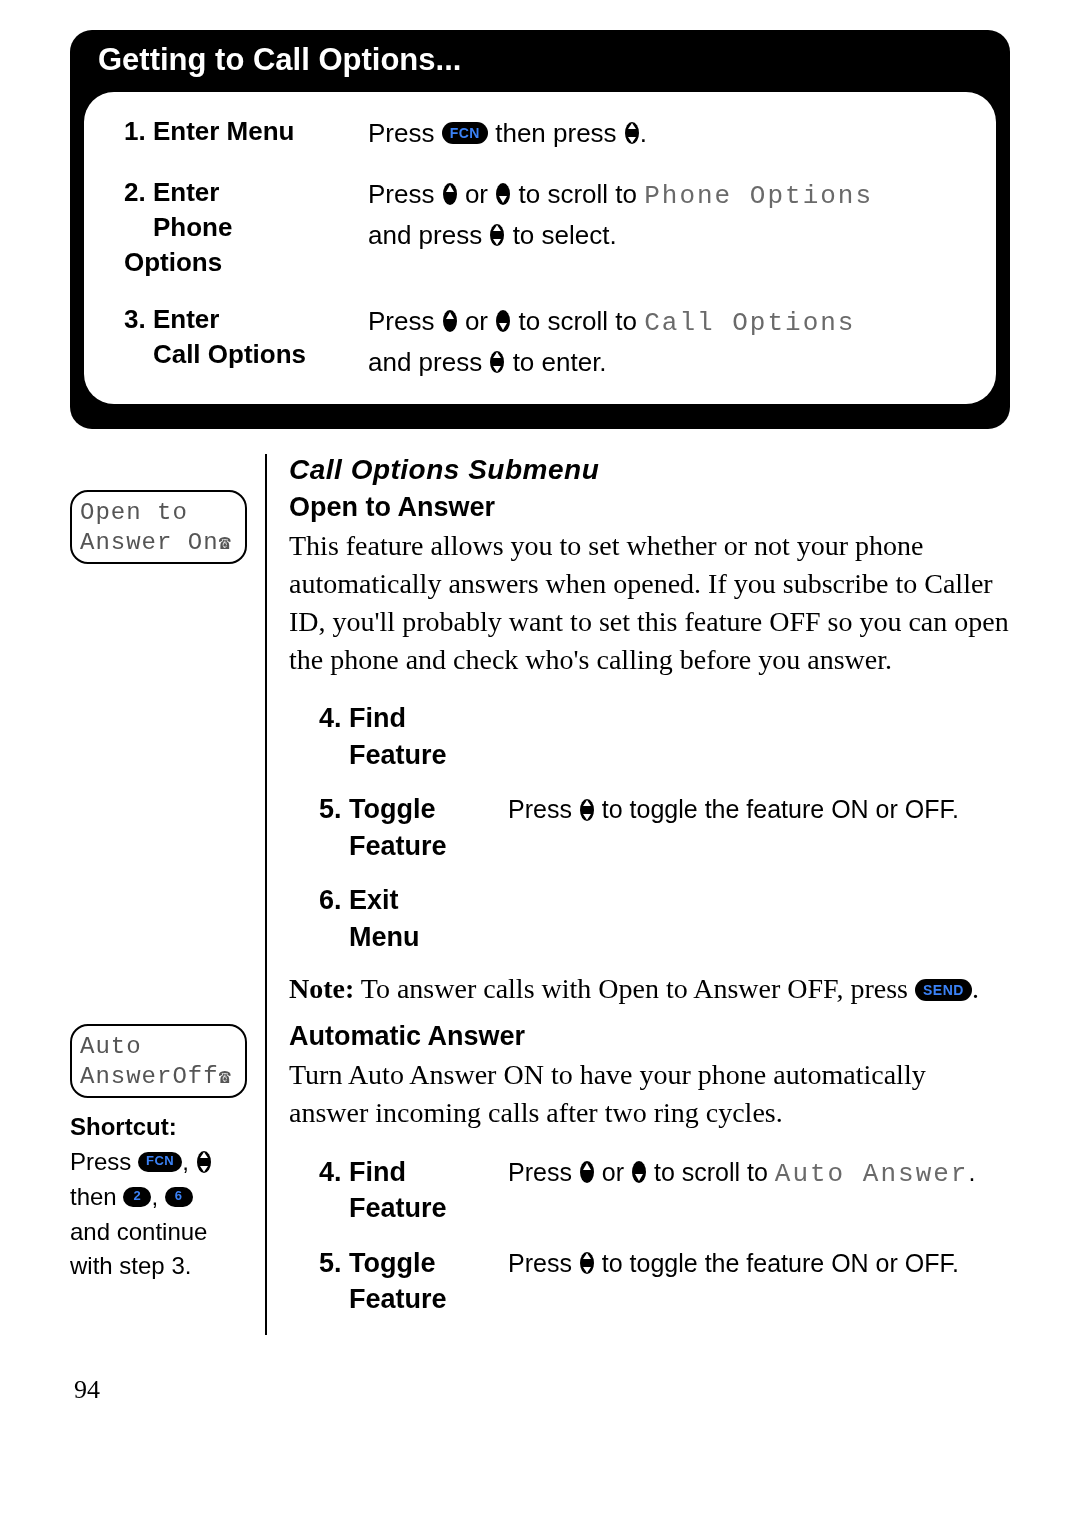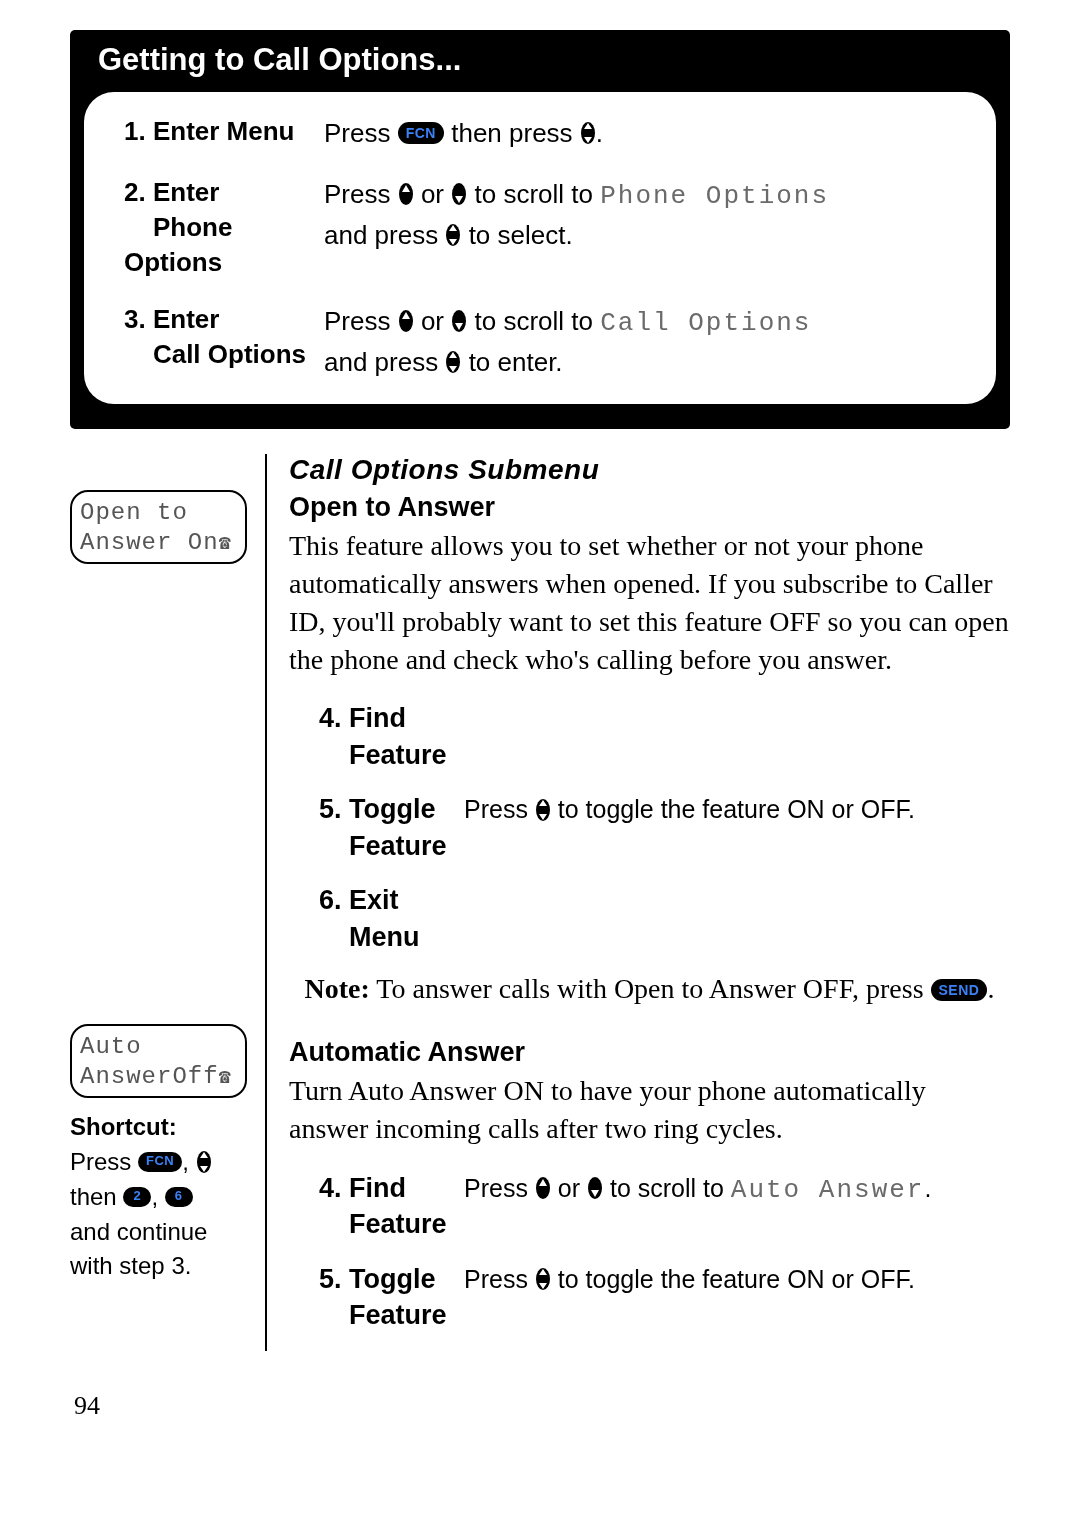--- a/index.html
+++ b/index.html
@@ -5,41 +5,42 @@
   * { box-sizing: border-box; margin: 0; padding: 0; }
   body {
     background: #fff;
     font-family: Georgia, 'Times New Roman', serif;
     width: 1080px;
     padding: 30px 70px 40px 70px;
     color: #000;
   }
   .black-box {
     background: #000;
-    border-radius: 5px;
+    border-radius: 22px;
     padding: 0 0 25px 0;
     margin-bottom: 25px;
   }
   .black-header {
     color: #fff;
     font-family: Arial, Helvetica, sans-serif;
     font-weight: bold;
     font-size: 31px;
     padding: 12px 28px 14px 28px;
   }
   .white-panel {
     background: #fff;
     border-radius: 30px;
     margin: 0 14px;
     padding: 22px 30px 22px 30px;
   }
   .step-row {
     display: flex;
     align-items: flex-start;
     margin-bottom: 22px;
+    gap: 44px;
   }
   .step-row:last-child { margin-bottom: 0; }
   .step-left {
     width: 210px;
     flex-shrink: 0;
     font-family: Arial, Helvetica, sans-serif;
     font-weight: bold;
     font-size: 26px;
     line-height: 1.35;
     padding-left: 10px;
@@ -144,22 +145,21 @@
   }
   .steps-inset {
     padding-left: 20px;
   }
   .steps-inset .step-row { margin-bottom: 18px; }
   .steps-inset .step-left { width: 155px; font-size: 27px; }
   .steps-inset .step-right { font-size: 25px; }
   .note-line {
     font-family: Georgia, 'Times New Roman', serif;
     font-size: 28px;
-    margin-bottom: 32px;
-    text-align: center;
+    margin-bottom: 16px;
   }
   .note-line b { font-weight: bold; }
   .shortcut {
     font-family: Arial, Helvetica, sans-serif;
     font-size: 24px;
     line-height: 1.45;
     margin-top: 12px;
   }
   .shortcut .sc-title { font-weight: bold; }
   .page-num {

